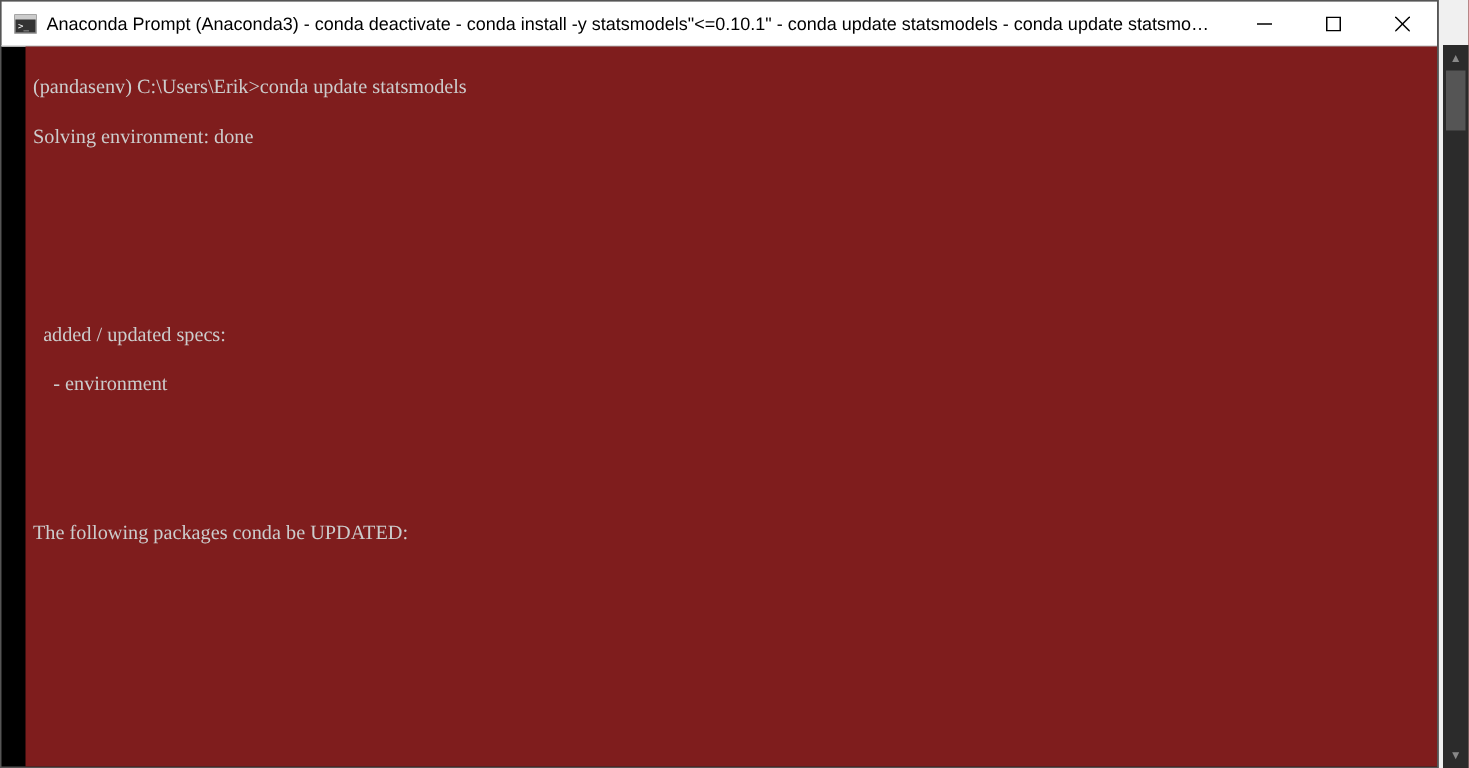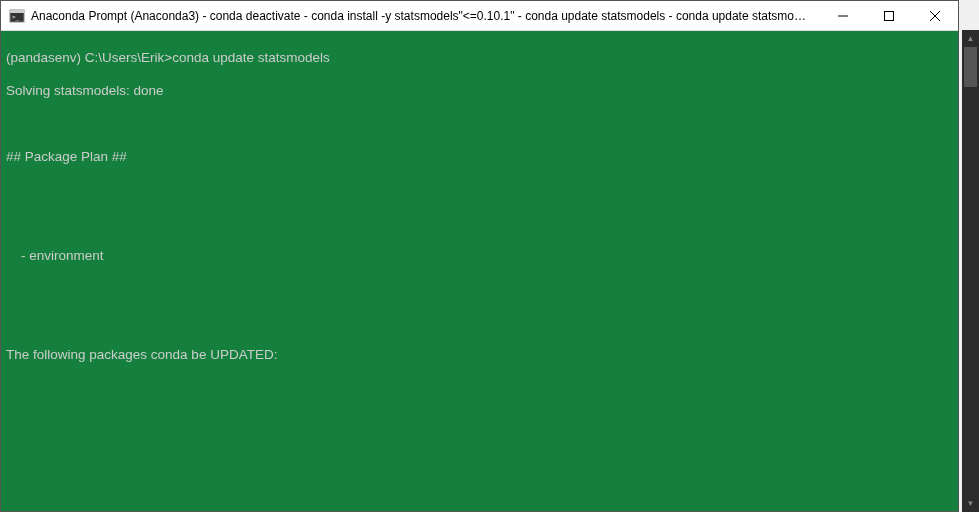--- a/index.html
+++ b/index.html
@@ -64,29 +64,30 @@
       background: transparent;
       border: none;
       cursor: pointer;
     }
     .titlebar-btn svg {
       width: 10px;
       height: 10px;
     }
     .terminal {
       flex: 1;
-      background: #15803d;
+      background: #7f1d1d;
       color: #ccc;
-      font-family: Liberation Sans, sans-serif;
+      font-family: Liberation Serif, serif;
       font-size: 13.5px;
       line-height: 16.5px;
       padding: 2px 5px;
       white-space: pre;
       overflow: hidden;
       position: relative;
+      margin-left: 16px;
     }
     .scrollbar {
       position: absolute;
       right: 0;
       top: 30px;
       bottom: 0;
       width: 17px;
       background: #2b2b2b;
       display: flex;
       flex-direction: column;
@@ -148,25 +149,25 @@
       <button class="titlebar-btn close">
         <svg viewBox="0 0 10 10">
               <line x1="0" y1="0" x2="10" y2="10" stroke="#000" stroke-width="1"></line>
               <line x1="10" y1="0" x2="0" y2="10" stroke="#000" stroke-width="1"></line>
             </svg>
       </button>
     </div>
   </div>
   <div class="terminal">
 <span class="line">(pandasenv) C:\Users\Erik&gt;conda update statsmodels</span>
-<span class="line">Solving statsmodels: done</span>
-<span class="line"> </span>
-<span class="line">## Package Plan ##</span>
+<span class="line">Solving environment: done</span>
 <span class="line"> </span>
 <span class="line"> </span>
+<span class="line"> </span>
+<span class="line">  added / updated specs:</span>
 <span class="line">    - environment</span>
 <span class="line"> </span>
 <span class="line"> </span>
 <span class="line">The following packages conda be UPDATED:</span>
 <span class="line"> </span>
 
 
 
 
   </div>

